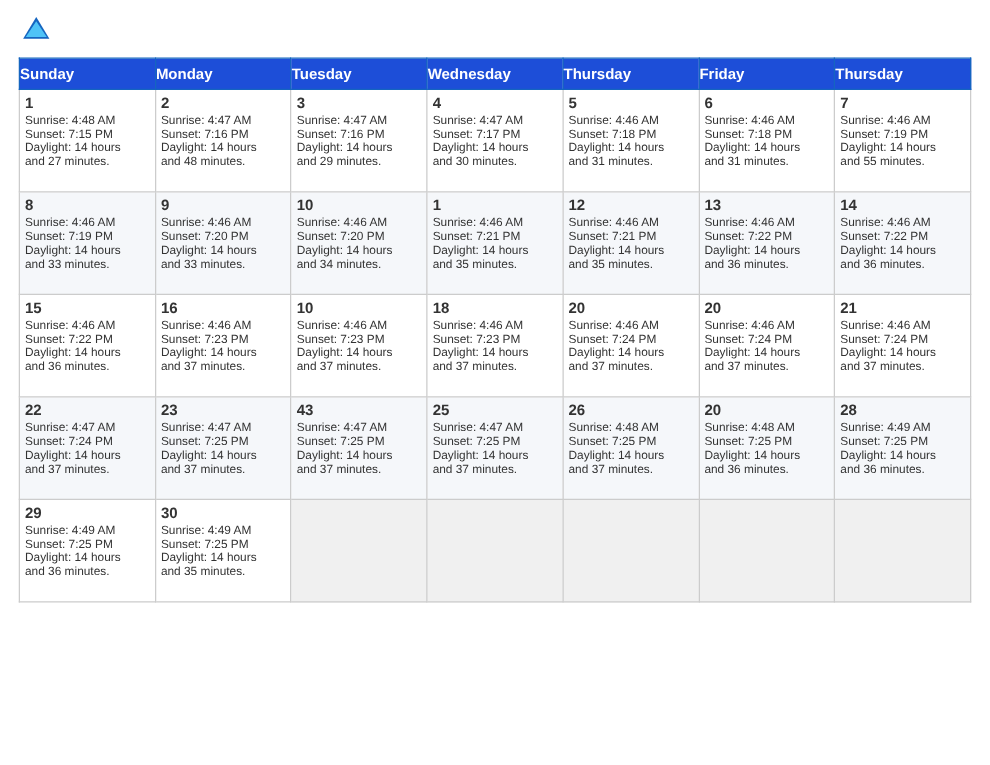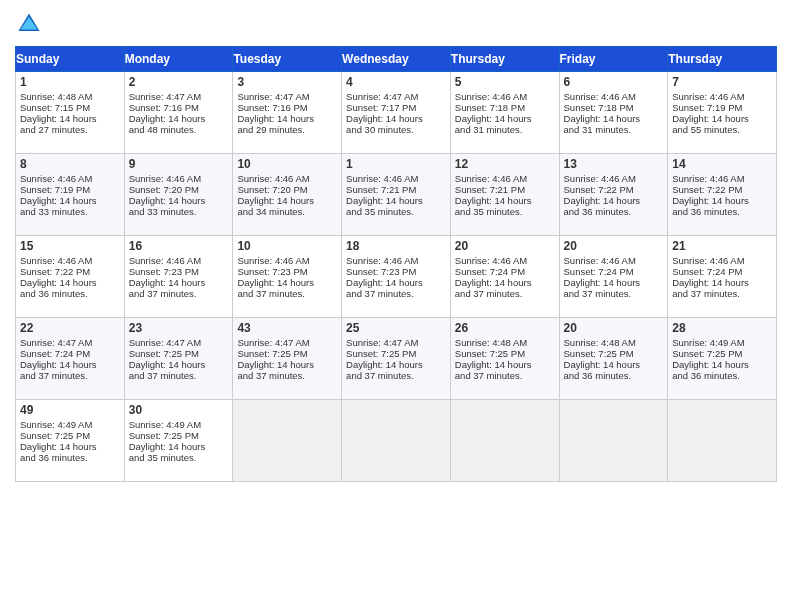--- a/index.html
+++ b/index.html
@@ -328,21 +328,21 @@
           <td>
             <span class="day-num">28</span>
             <div>Sunrise: 4:49 AM</div>
             <div>Sunset: 7:25 PM</div>
             <div>Daylight: 14 hours</div>
             <div>and 36 minutes.</div>
           </td>
         </tr>
         <tr>
           <td>
-            <span class="day-num">49</span>
+            <span class="day-num">29</span>
             <div>Sunrise: 4:49 AM</div>
             <div>Sunset: 7:25 PM</div>
             <div>Daylight: 14 hours</div>
             <div>and 36 minutes.</div>
           </td>
           <td>
             <span class="day-num">30</span>
             <div>Sunrise: 4:49 AM</div>
             <div>Sunset: 7:25 PM</div>
             <div>Daylight: 14 hours</div>

